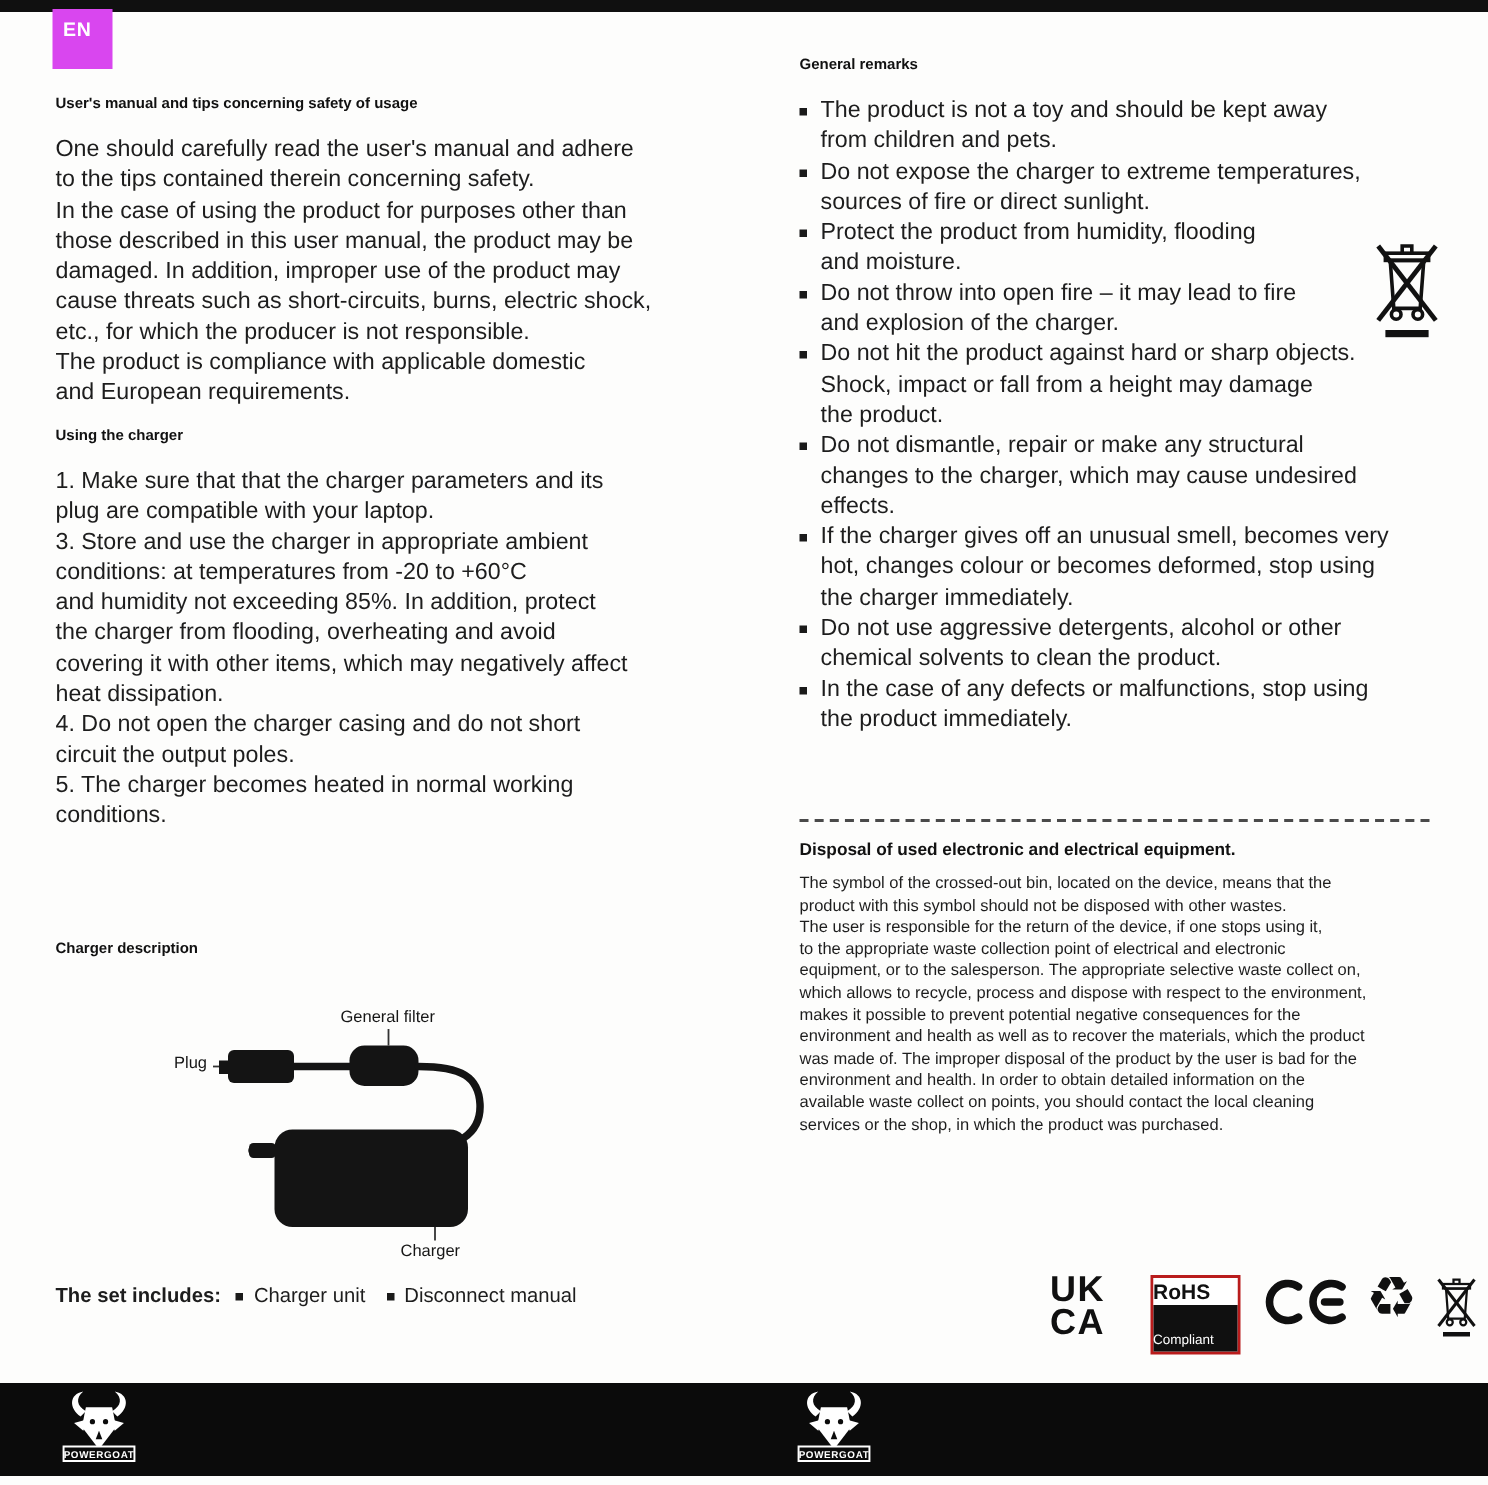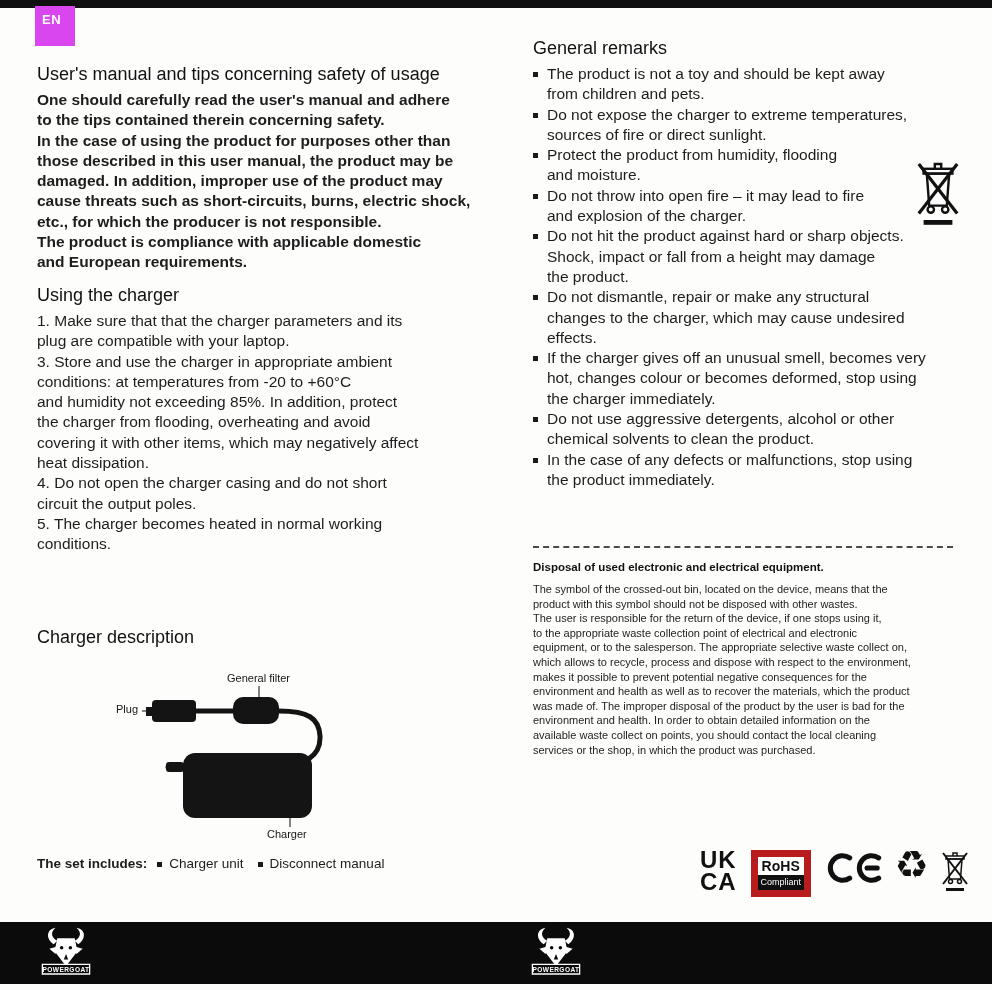--- a/index.html
+++ b/index.html
@@ -6,26 +6,26 @@
   body { background:#e9e9e7; font-family:"Liberation Sans", sans-serif; }
   .page {
     position:relative; width:992px; height:990px; margin:0 auto;
     background:#fdfdfc; color:#1d1d1d; overflow:hidden;
   }
   .top-strip { position:absolute; left:0; top:0; width:100%; height:8px; background:#101010; }
   .lang-badge {
     position:absolute; left:35px; top:6px; width:40px; height:40px; background:#d946ef;
     color:#fff; font-weight:bold; font-size:13px; padding:6px 0 0 7px; letter-spacing:.5px;
   }
-  .h { font-weight:normal; font-size:18px; color:#111; position:absolute; }
+  .h { font-weight:bold; font-size:10px; color:#111; position:absolute; }
   .body-text { font-size:15.5px; line-height:20.3px; white-space:pre-line; position:absolute; }
   .using-item { white-space:pre-line; }
   
   .safety-heading { left:37px; top:64px; }
-  .safety-para { left:37px; top:90px; width:445px;font-weight:bold; }
+  .safety-para { left:37px; top:90px; width:445px; }
   .using-heading { left:37px; top:285px; }
   .using-list { position:absolute; left:37px; top:311px; width:445px; font-size:15.5px; line-height:20.3px; }
   .desc-heading { left:37px; top:627px; }
   
   .diagram { position:absolute; left:100px; top:666px; width:300px; height:180px; }
   .diag-label { position:absolute; font-size:11px; color:#161616; }
   .diag-label.ferrite { left:127px; top:6px; }
   .diag-label.plug { left:16px; top:37px; }
   .diag-label.charger { left:167px; top:162px; }
   .diagram svg { position:absolute; left:0; top:0; }
@@ -42,23 +42,23 @@
   .remark .sq { margin:8px 9px 0 0; }
   .remark-text { white-space:pre-line; }
   .dashed-divider { position:absolute; left:533px; top:546px; width:420px; border-top:2px dashed #4a4a4a; }
   .disposal-heading { position:absolute; left:533px; top:561px; font-size:11.5px; font-weight:bold; color:#111; }
   .disposal-para { position:absolute; left:533px; top:582px; width:447px; font-size:11px; line-height:14.6px; white-space:pre-line; }
   
   .weee-top { position:absolute; left:914px; top:140px; }
   
   .marks-row { position:absolute; left:700px; top:845px; display:flex; align-items:flex-start; }
   .ukca { font-weight:bold; font-size:24px; line-height:22px; letter-spacing:1px; color:#101010; margin-top:4px; }
-  .rohs { border:7px solid #b91c1c; width:60px; margin-left:14px; margin-top:5px; text-align:center; }
+  .rohs { border:2px solid #b91c1c; width:60px; margin-left:30px; margin-top:5px; }
   .rohs-title { font-weight:bold; font-size:14px; color:#101010; background:#fff; padding:1px 0; }
-  .rohs-sub { background:#101010; color:#fff; font-size:9px; padding:2px 0 3px; }
+  .rohs-sub { background:#101010; color:#fff; font-size:9px; padding:18px 0 3px; }
   .ce-mark { margin-left:14px; margin-top:6px; }
   .recycle { font-size:38px; line-height:38px; color:#101010; margin-left:12px; margin-top:1px; font-family:"DejaVu Sans", sans-serif; }
   .weee-small { margin-left:10px; margin-top:-2px; }
   
   .footer { position:absolute; left:0; top:922px; width:100%; height:62px; background:#0b0b0b; }
   .goat { position:absolute; top:3px; }
   .goat.g1 { left:38px; }
   .goat.g2 { left:528px; }
   svg text { font-family:"Liberation Sans", sans-serif; }
 </style>

